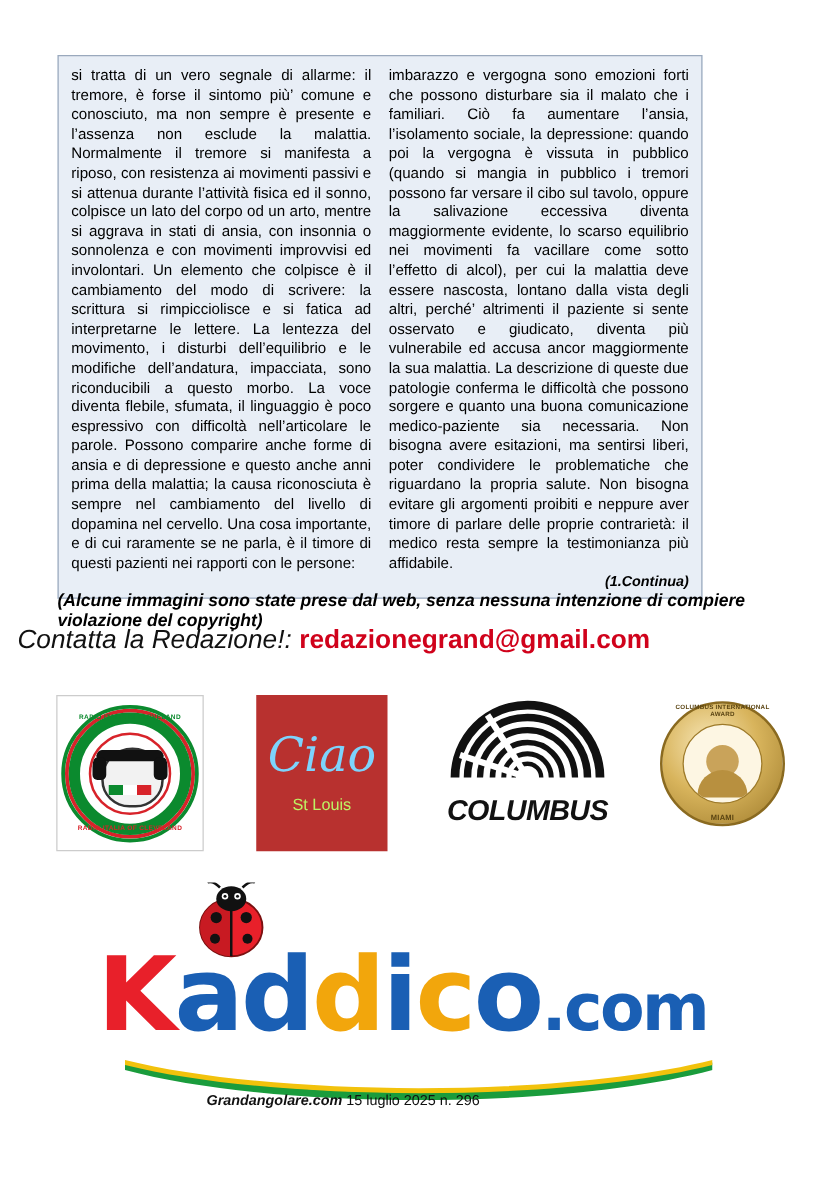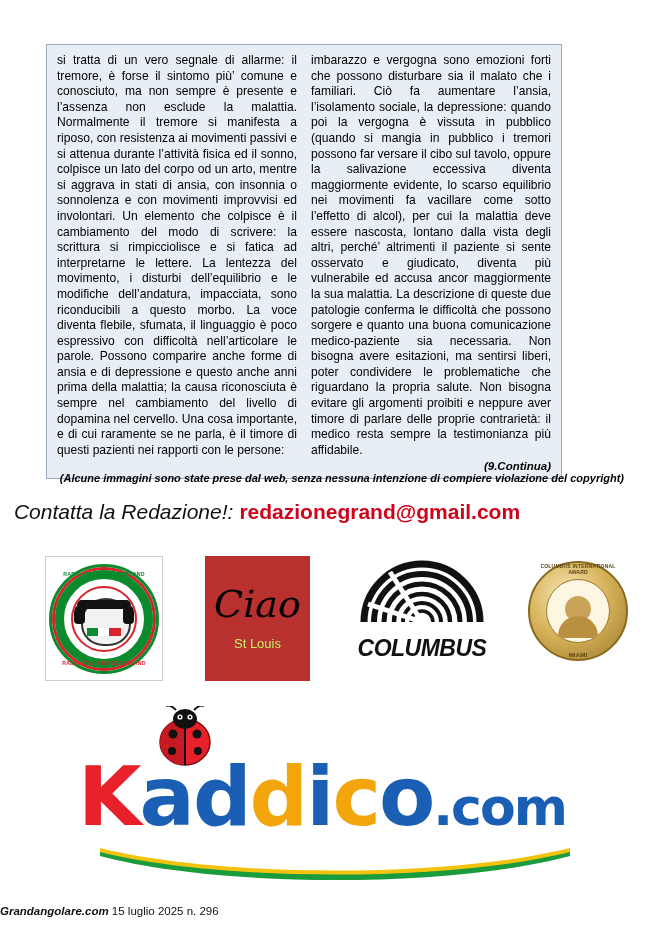--- a/index.html
+++ b/index.html
@@ -55,22 +55,22 @@
     font-size: 11.5px;
     margin-top: 2px;
   }
 
   
   .copynote {
     position: absolute;
     left: 46px;
     top: 472px;
     width: 578px;
-    text-align: right;
-    font-size: 11px;
+    text-align: left;
+    font-size: 14px;
     font-style: italic;
     font-weight: bold;
     color: #000000;
   }
 
   
   .contact {
     position: absolute;
     left: 0;
     top: 500px;
@@ -158,21 +158,21 @@
   .logo1 .cap-bot { bottom: 14px; color:#d8232a; }
 
   
   .logo2 { left: 165px; width: 105px; height: 125px; background: #b8312f; }
   .logo2 .ciao {
     position: absolute; left: 0; top: 26px; width: 100%;
     text-align: center;
     font-family: "DejaVu Serif", serif;
     font-style: italic;
     font-size: 38px;
-    color: #000000;
+    color: #7dd3fc;
   }
   .logo2 .stl {
     position: absolute; left: 0; top: 80px; width: 100%;
     text-align: center;
     font-family: "Liberation Sans", sans-serif;
     font-size: 13px;
     color: #bef264;
   }
 
   
@@ -269,42 +269,43 @@
     left: 88px;
     top: 6px;
     width: 74px;
     height: 62px;
   }
 
   
   .footer {
     position: absolute;
     left: 0;
-    top: 905px;
+    top: 875px;
     width: 549px;
+    text-align: center;
     font-size: 11.5px;
     color: #111111;
   }
   .footer .site {
     font-style: italic;
     font-weight: bold;
   }
 </style>
 </head>
 <body>
 
 <div class="page">
 
   <div class="article">
     <div class="col">
       <p>si tratta di un vero segnale di allarme: il tremore, è forse il sintomo più’ comune e conosciuto, ma non sempre è presente e l’assenza non esclude la malattia. Normalmente il tremore si manifesta a riposo, con resistenza ai movimenti passivi e si attenua durante l’attività fisica ed il sonno, colpisce un lato del corpo od un arto, mentre si aggrava in stati di ansia, con insonnia o sonnolenza e con movimenti improvvisi ed involontari. Un elemento che colpisce è il cambiamento del modo di scrivere: la scrittura si rimpicciolisce e si fatica ad interpretarne le lettere. La lentezza del movimento, i disturbi dell’equilibrio e le modifiche dell’andatura, impacciata, sono riconducibili a questo morbo. La voce diventa flebile, sfumata, il linguaggio è poco espressivo con difficoltà nell’articolare le parole. Possono comparire anche forme di ansia e di depressione e questo anche anni prima della malattia; la causa riconosciuta è sempre nel cambiamento del livello di dopamina nel cervello. Una cosa importante, e di cui raramente se ne parla, è il timore di questi pazienti nei rapporti con le persone:</p>
     </div>
     <div class="col">
       <p>imbarazzo e vergogna sono emozioni forti che possono disturbare sia il malato che i familiari. Ciò fa aumentare l’ansia, l’isolamento sociale, la depressione: quando poi la vergogna è vissuta in pubblico (quando si mangia in pubblico i tremori possono far versare il cibo sul tavolo, oppure la salivazione eccessiva diventa maggiormente evidente, lo scarso equilibrio nei movimenti fa vacillare come sotto l’effetto di alcol), per cui la malattia deve essere nascosta, lontano dalla vista degli altri, perché’ altrimenti il paziente si sente osservato e giudicato, diventa più vulnerabile ed accusa ancor maggiormente la sua malattia. La descrizione di queste due patologie conferma le difficoltà che possono sorgere e quanto una buona comunicazione medico-paziente sia necessaria. Non bisogna avere esitazioni, ma sentirsi liberi, poter condividere le problematiche che riguardano la propria salute. Non bisogna evitare gli argomenti proibiti e neppure aver timore di parlare delle proprie contrarietà: il medico resta sempre la testimonianza più affidabile.</p>
-      <span class="continua">(9.Continua)</span>
+      <span class="continua">(1.Continua)</span>
     </div>
   </div>
 
   <div class="copynote">(Alcune immagini sono state prese dal web, senza nessuna intenzione di compiere violazione del copyright)</div>
 
   <div class="contact">
     <span class="label">Contatta la Redazione!:</span><span class="mail">redazionegrand@gmail.com</span>
   </div>
 
   <div class="logos">

